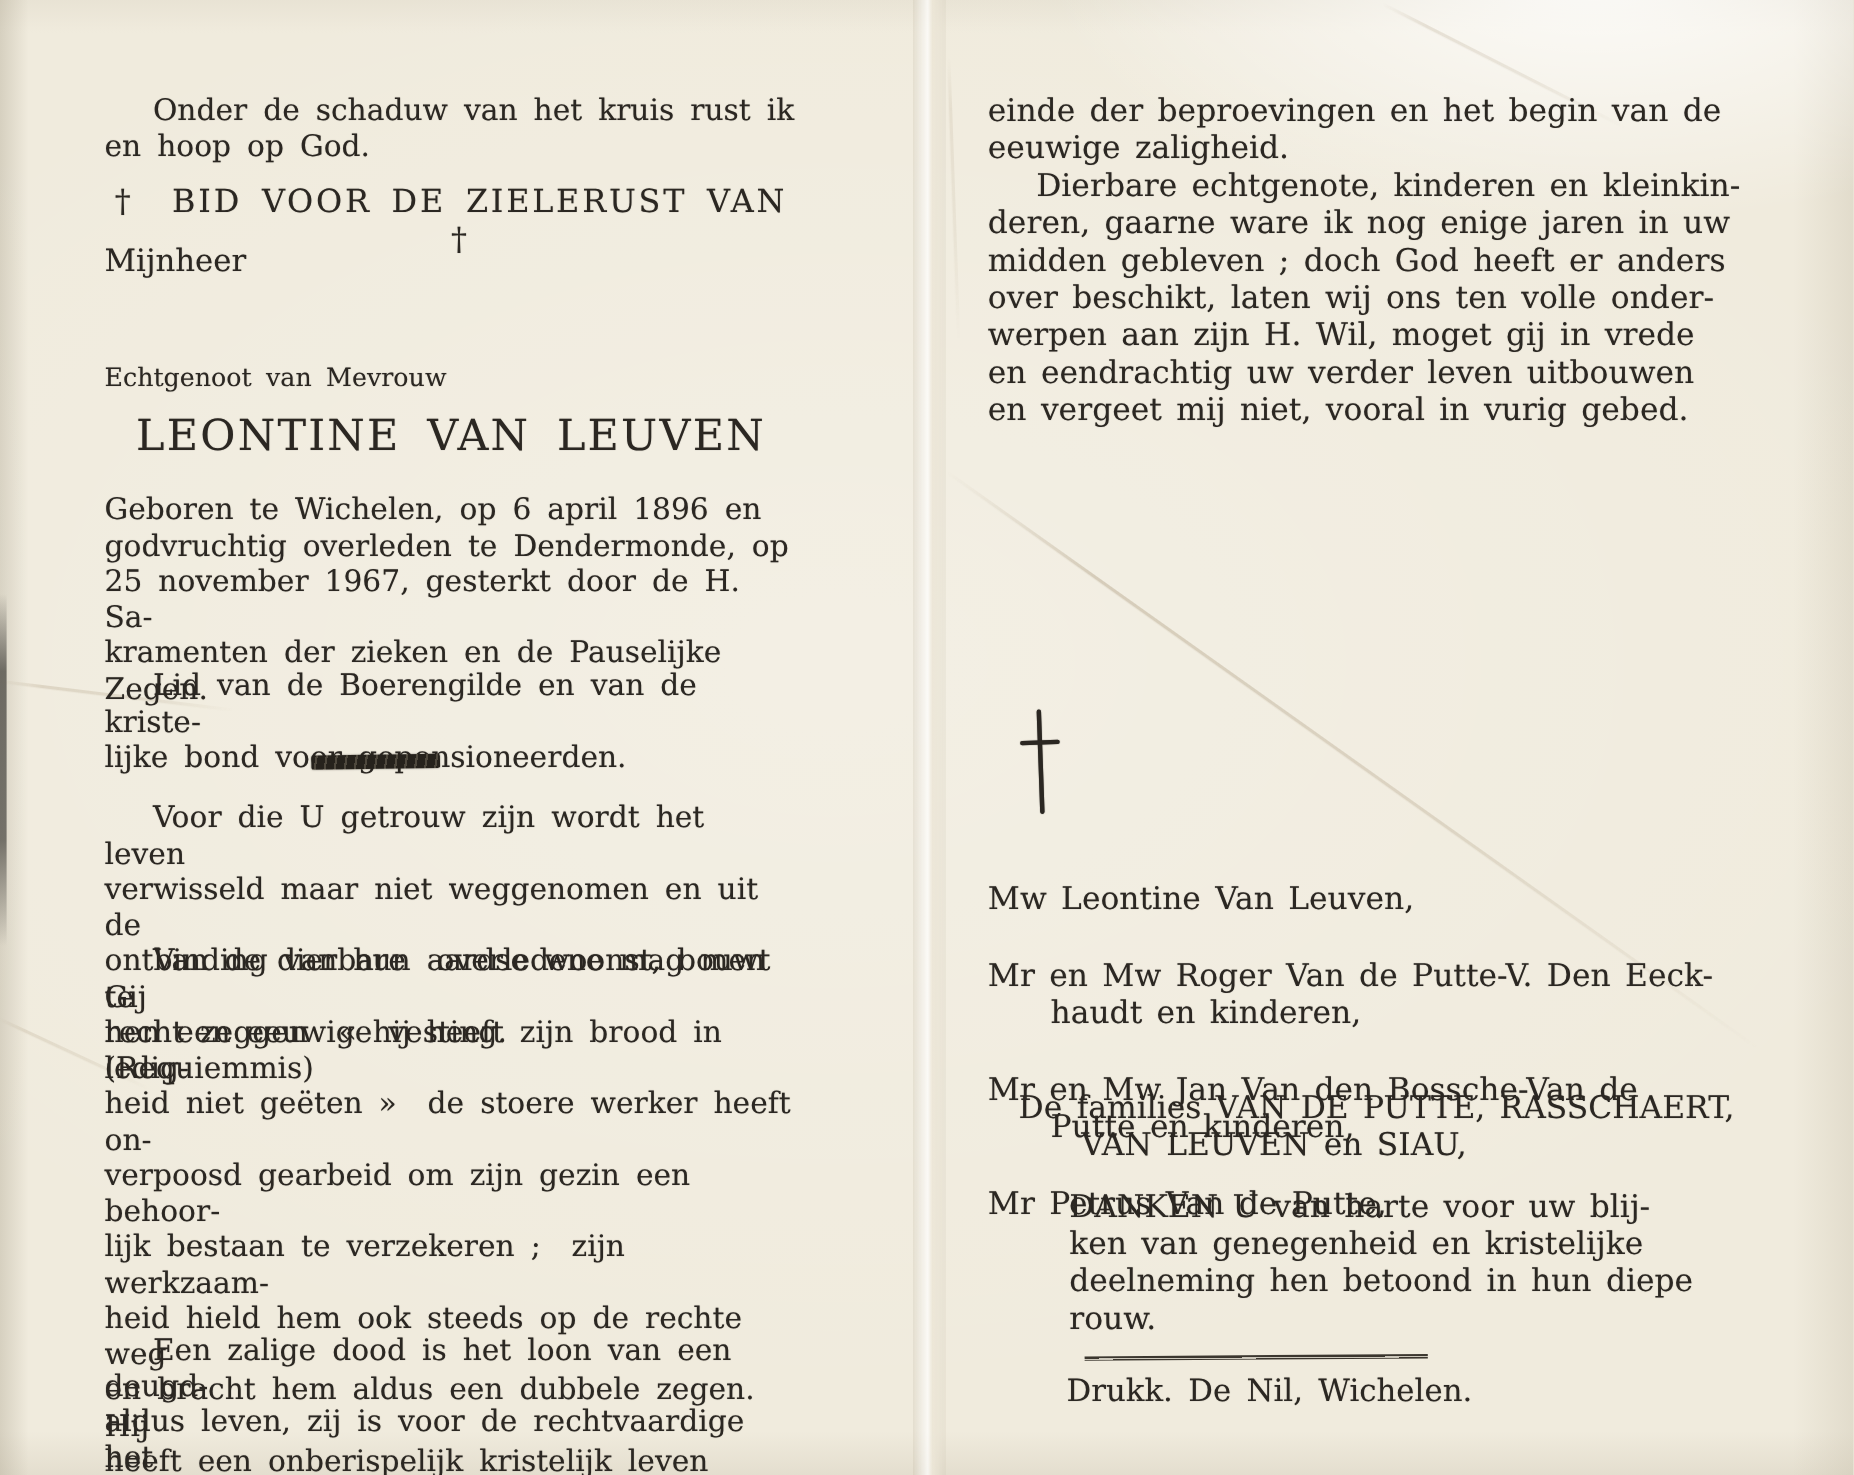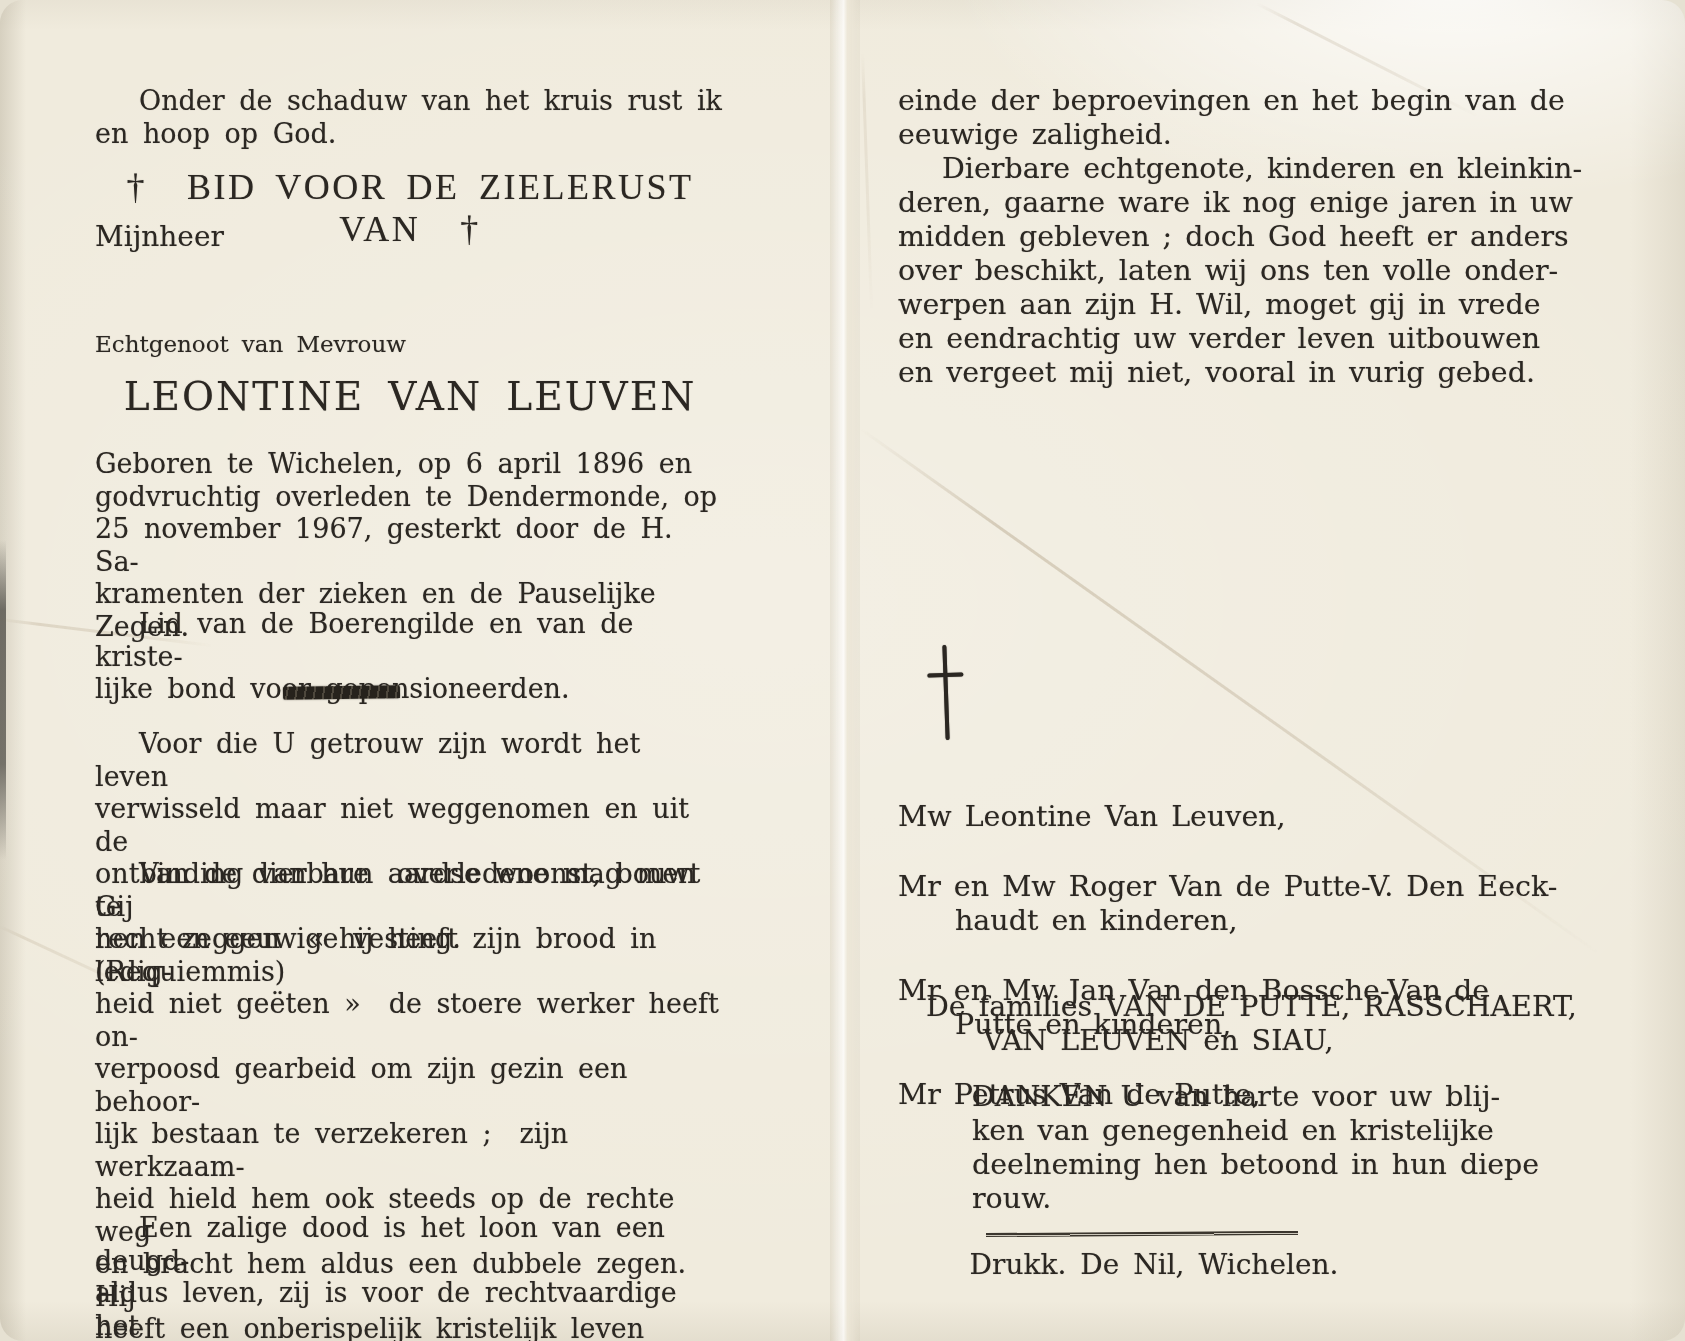--- a/index.html
+++ b/index.html
@@ -11,21 +11,20 @@
   .paper{
     position:absolute;inset:0;
     background:
       radial-gradient(ellipse 900px 420px at 86% -2%, rgba(255,255,255,0.85), rgba(255,255,255,0) 55%),
       radial-gradient(ellipse 1500px 950px at 45% 45%, rgba(255,255,255,0.22), rgba(0,0,0,0) 72%),
       linear-gradient(90deg, rgba(172,164,144,0.38) 0, rgba(172,164,144,0) 26px),
       linear-gradient(270deg, rgba(192,184,164,0.30) 0, rgba(192,184,164,0) 55px),
       linear-gradient(0deg, rgba(196,188,168,0.28) 0, rgba(196,188,168,0) 40px),
       linear-gradient(180deg, rgba(210,203,186,0.25) 0, rgba(210,203,186,0) 30px),
       #f0ebdd;
-    border-radius: 23px;
   }
   .fold{
     position:absolute;top:0;bottom:0;left:830px;width:30px;
     background:linear-gradient(90deg,
       rgba(168,156,132,0.16), rgba(255,255,255,0.70) 45%,
       rgba(236,230,215,0.9) 58%, rgba(168,156,132,0.10));
     filter:blur(0.6px);
   }
   .crease{
     position:absolute;height:3px;transform-origin:0 0;
@@ -44,21 +43,21 @@
   .blk{
     position:absolute;left:0;right:0;
     white-space:pre-line;
     color:#2b2722;
     text-shadow:0 0 1px rgba(43,39,34,0.38);
   }
   .col-left .body{font-size:27px;line-height:32.5px;word-spacing:0.22em;}
   .col-right .body{font-size:28.5px;line-height:34px;word-spacing:0.14em;}
   .indent{text-indent:44px;}
   .intro{font-size:27px;line-height:33px;word-spacing:0.22em;}
-  .pray{font-size:36px;letter-spacing:2.5px;text-align:center;word-spacing:0.22em;font-family:Liberation Serif, serif;}
+  .pray{font-size:29px;letter-spacing:2.5px;text-align:center;word-spacing:0.22em;}
   .salutation{font-size:28px;text-align:left;}
   .deceased{
     font-family:"Liberation Sans",sans-serif;font-weight:bold;
     font-size:51px;line-height:1.1;text-align:center;color:#23201a;
     text-shadow:1px 1px 0 rgba(35,32,26,0.35), 0 0 1px rgba(35,32,26,0.5);
   }
   .spouse-label{font-size:23px;text-align:left;word-spacing:0.25em;}
   .spouse-name{font-size:39px;text-align:center;letter-spacing:2px;word-spacing:0.25em;}
   .ink-divider{
     position:absolute;top:686px;left:188px;width:117px;height:13px;

